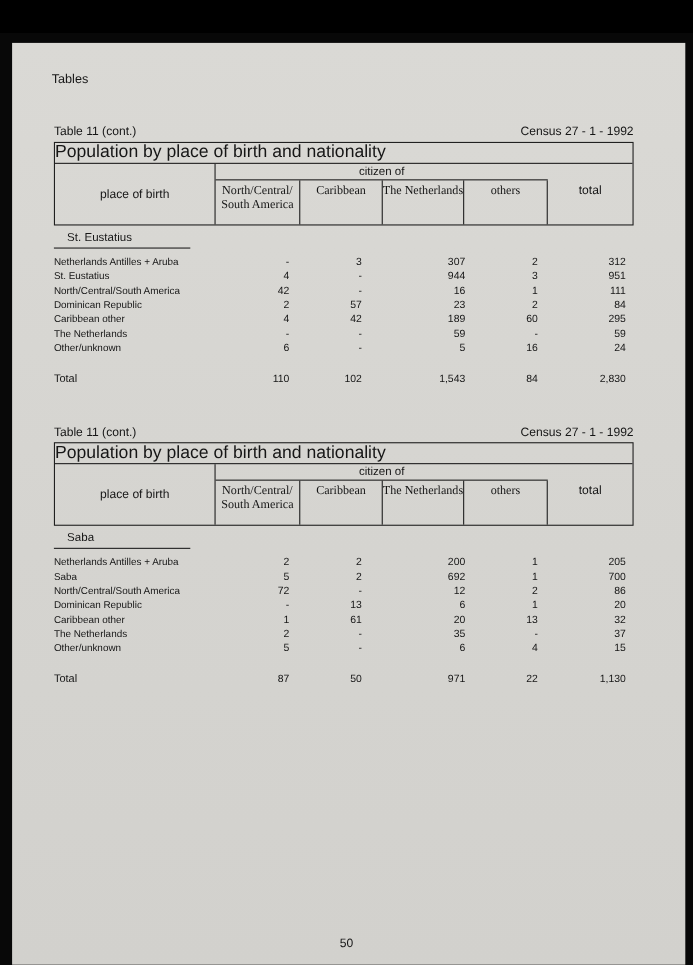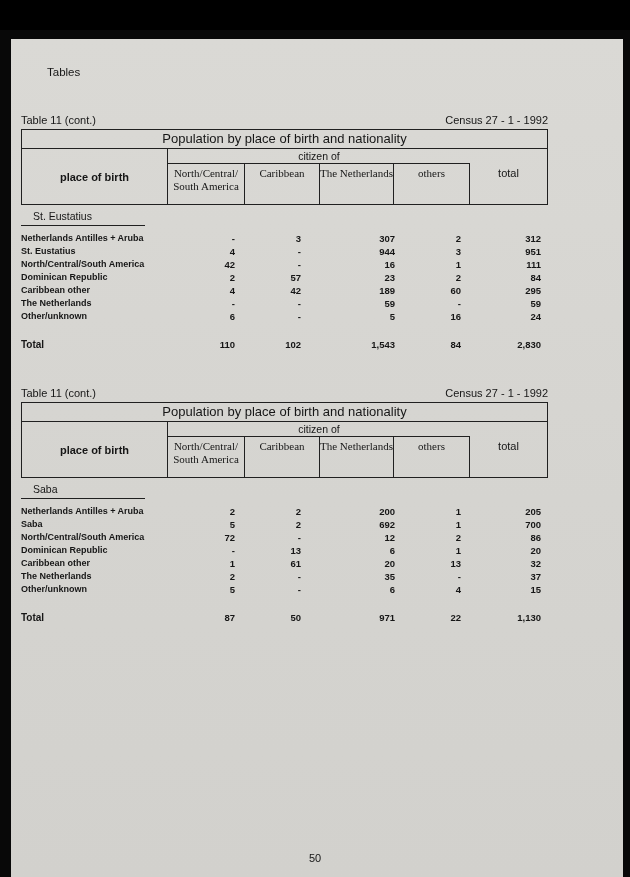--- a/index.html
+++ b/index.html
@@ -3,42 +3,42 @@
 <meta charset="utf-8">
 <style>
   html,body{margin:0;padding:0;background:#000;}
   #scan{position:relative;width:630px;height:877px;background:#080808;overflow:hidden;
         font-family:"Liberation Sans","DejaVu Sans",sans-serif;color:#161616;margin-top:30px;}
   #page{position:absolute;left:11px;top:9px;width:612px;height:838px;
         background:linear-gradient(180deg,#dad9d5 0%,#d5d4d0 55%,#d2d1cd 100%);}
   .page-header{position:absolute;left:47px;top:36px;font-size:11.5px;}
   .page-number{position:absolute;left:0;top:822px;width:630px;text-align:center;font-size:11px;}
 
-  .table-block{position:absolute;left:21px;width:527px;}
+  .table-block{position:absolute;left:49px;width:527px;}
   .caption-row{display:flex;justify-content:space-between;align-items:flex-end;
                font-size:11px;margin-bottom:3px;}
   .hdr-box{border:1.3px solid #202020;background:transparent;}
-  .hdr-title{height:18px;line-height:18px;text-align:center;font-size:13px;
+  .hdr-title{height:18px;line-height:18px;font-size:16px;
              border-bottom:1.3px solid #202020;}
   .hdr-grid{display:grid;grid-template-columns:146px 1fr;}
   .pob-cell{border-right:1.3px solid #202020;display:flex;align-items:center;
-            justify-content:center;font-size:11px;font-weight:bold;}
+            justify-content:center;font-size:11px;}
   .right-part{display:grid;grid-template-columns:77px 75px 74px 76px 1fr;
               grid-template-rows:15px 40px;}
   .citizen-cell{grid-column:1/5;grid-row:1;text-align:center;font-size:10.5px;
                 border-bottom:1.2px solid #202020;line-height:14px;}
   .col-cell{grid-row:2;font-size:11px;text-align:center;padding-top:3px;
             line-height:1.2;white-space:pre-line;}
   .col-cell.sep{border-right:1.2px solid #202020;font-family:Liberation Serif, serif;}
 
   .section-label{margin-top:2px;padding:3px 0 3px 12px;font-size:10.5px;
                  border-bottom:1.2px solid #202020;width:112px;}
   .data-rows{margin-top:6px;}
   .data-row,.total-row{display:grid;grid-template-columns:147px 67px 66px 94px 66px 80px;
-            height:13px;line-height:13px;font-weight:bold;}
+            height:13px;line-height:13px;}
   .cell{overflow:hidden;white-space:nowrap;}
   .cell.label{font-size:9px;}
   .cell.num{font-size:9.5px;text-align:right;}
   .total-row{margin-top:15px;}
   .total-row .cell.label{font-size:10px;}
 </style>
 </head>
 <body>
 
 <div id="scan">

